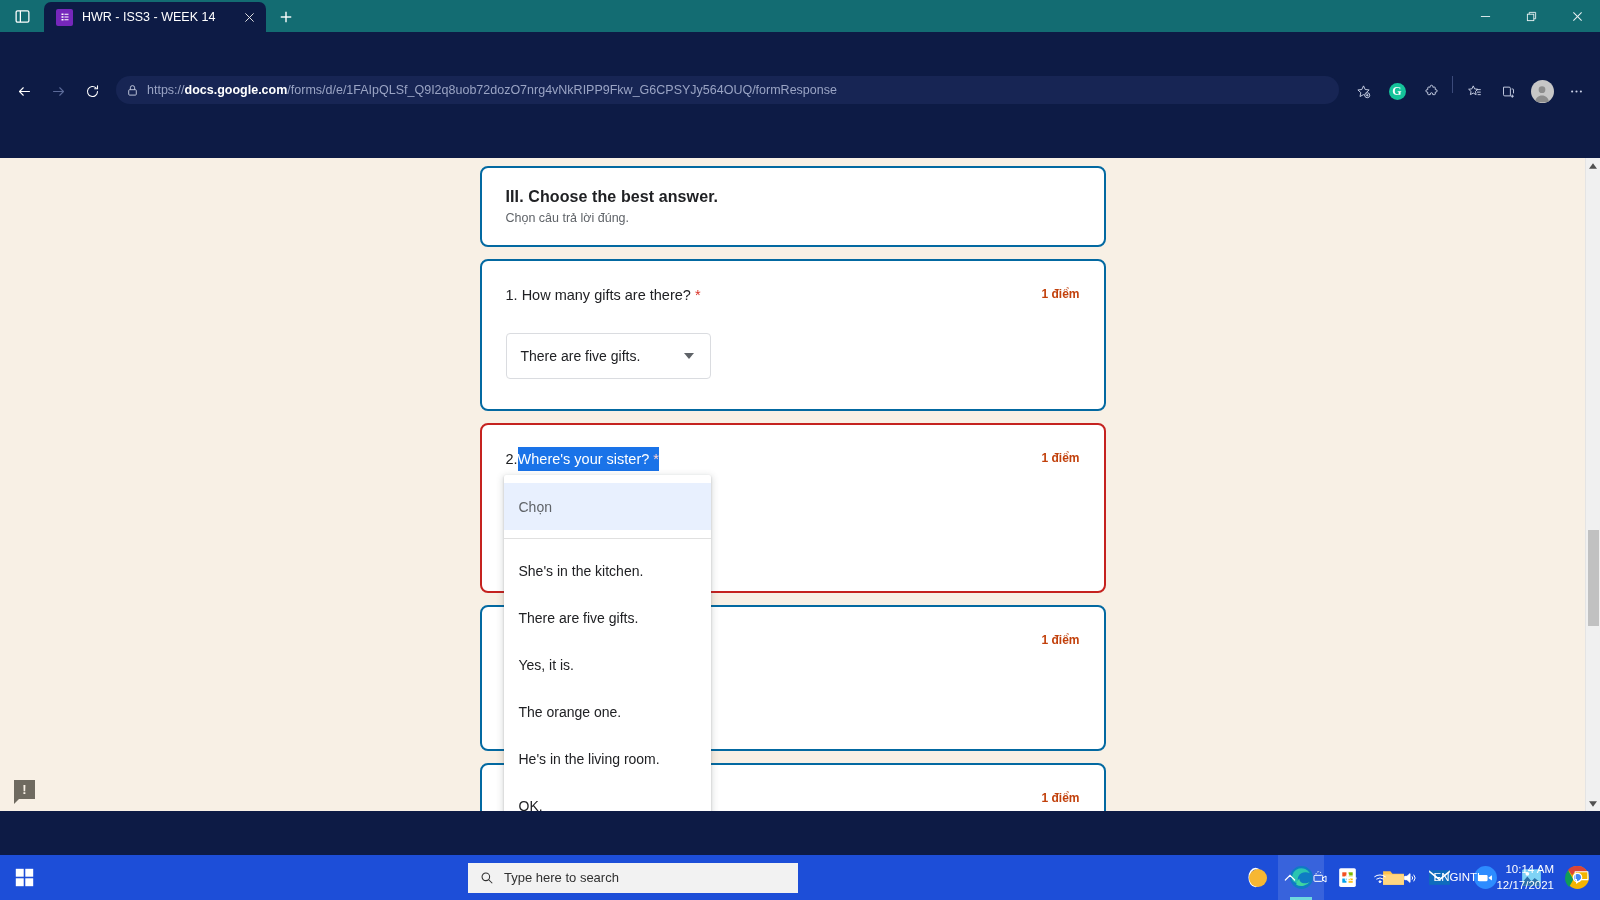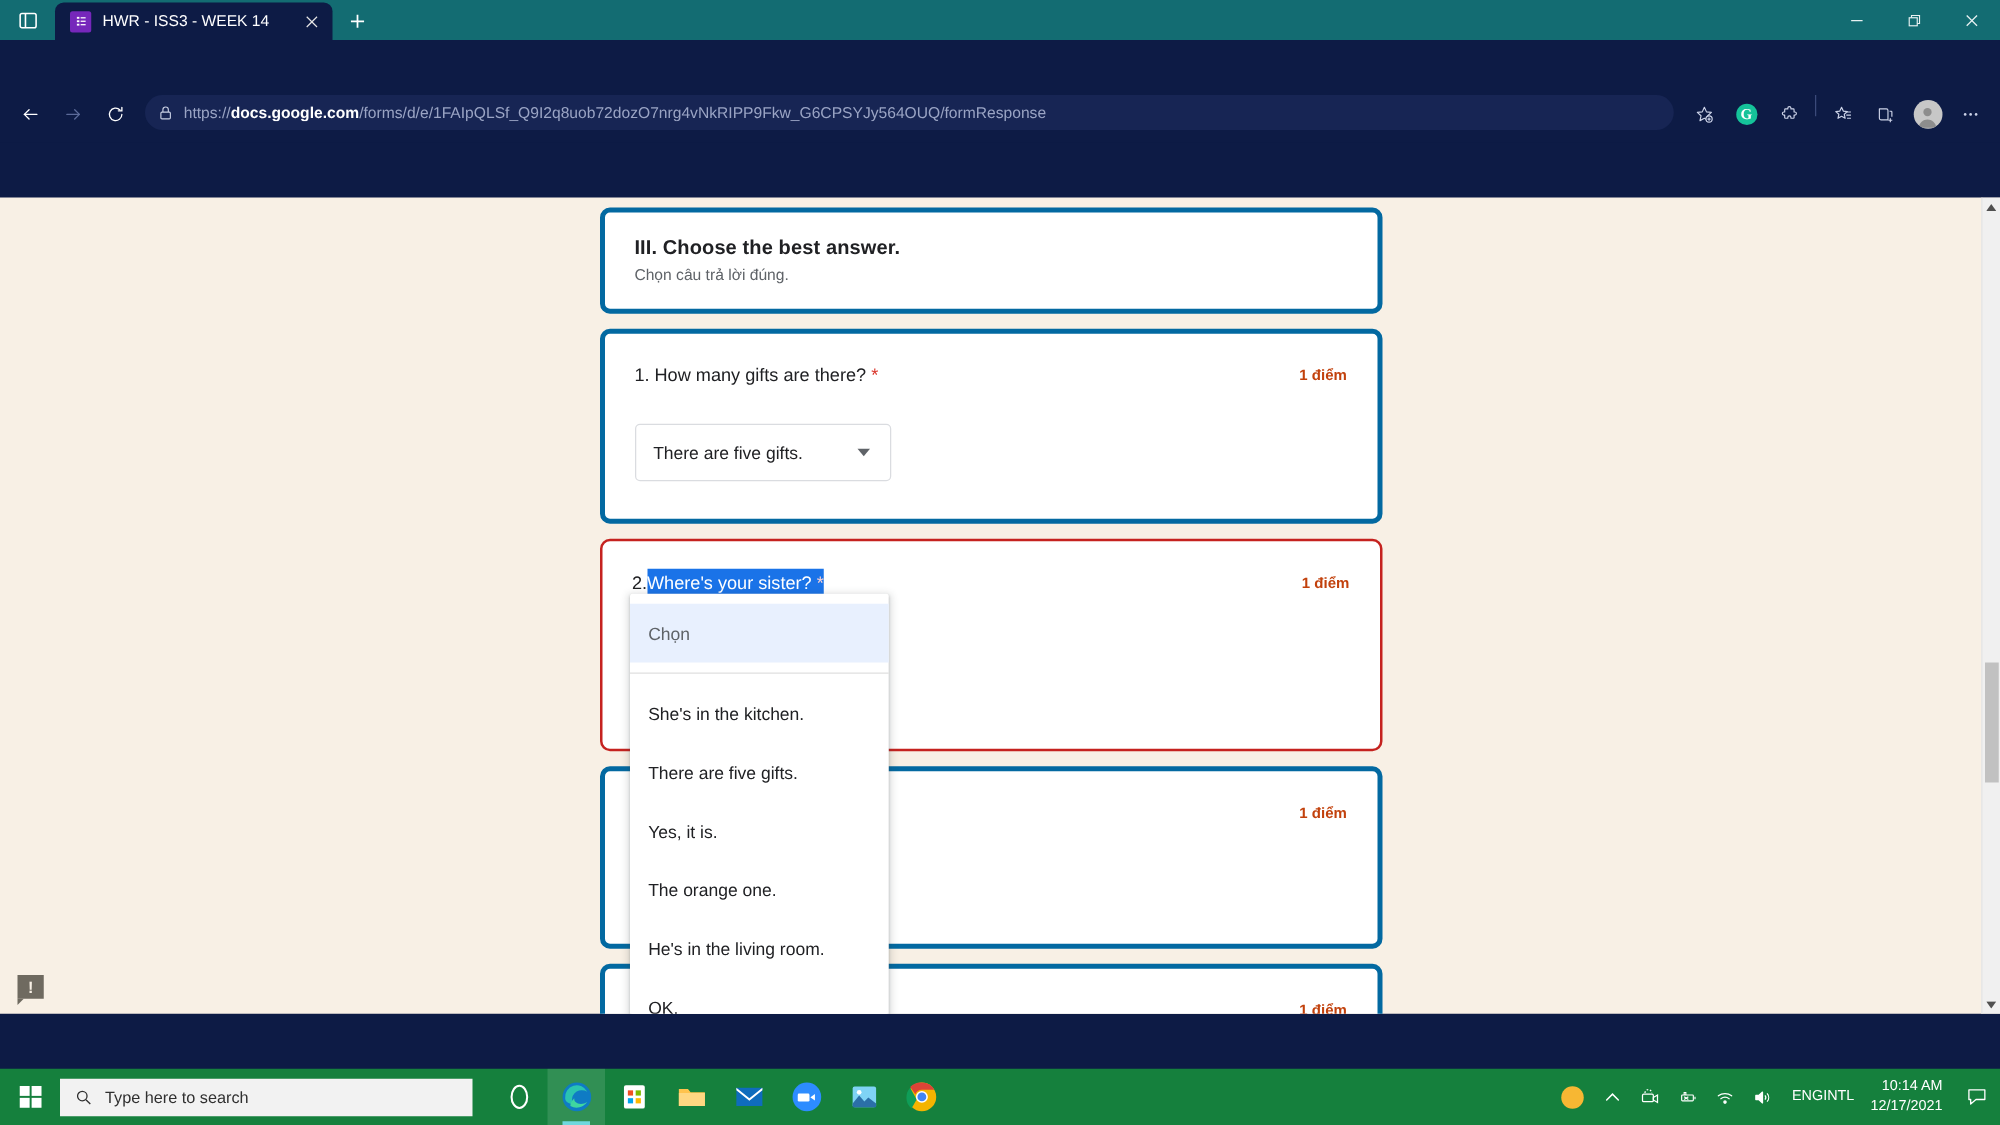--- a/index.html
+++ b/index.html
@@ -92,21 +92,21 @@
   .viewport {
     flex: 1; position: relative; background: #f8f0e5; overflow: hidden;
   }
   .page-scroll { position: absolute; inset: 0 15px 0 0; overflow: hidden; }
 
   .form-col {
     width: 626px; margin: 0 auto; position: relative; padding-top: 8px;
   }
 
   .card {
-    background: #ffffff; border: 4px solid #0369a1; border-radius: 8px;
+    background: #ffffff; border: 2px solid #0369a1; border-radius: 8px;
     margin-bottom: 12px; padding: 24px; position: relative;
   }
   .card.error { border: 2px solid #c5221f; }
 
   .section-title {
     font-size: 16px; font-weight: 700; color: #202124; letter-spacing: .1px;
   }
   .section-sub { font-size: 12.5px; color: #5f6368; margin-top: 5px; }
 
   .q-head { display: flex; justify-content: space-between; align-items: flex-start; gap: 12px; }
@@ -162,22 +162,23 @@
     display: flex; align-items: center; justify-content: center;
   }
   .feedback::after {
     content: ""; position: absolute; left: 0; bottom: -5px;
     border-left: 5px solid #6f6a60; border-bottom: 5px solid transparent;
   }
   .feedback span { color: #f8f0e5; font-size: 13px; font-weight: bold; line-height: 1; }
 
   
   .taskbar {
-    height: 45px; background: #15803d; display: flex; align-items: center; flex: 0 0 45px;
+    height: 45px; background: #1d4ed8; display: flex; align-items: center; flex: 0 0 45px;
     position: relative;
+    justify-content: space-between;
   }
   .start {
     width: 48px; height: 45px; display: flex; align-items: center; justify-content: center;
   }
   .start svg { width: 19px; height: 19px; }
   .tb-search {
     width: 330px; height: 30px; background: #f2f2f2; display: flex; align-items: center;
     padding: 0 12px; gap: 10px;
   }
   .tb-search svg { width: 14px; height: 14px; flex: 0 0 14px; }

